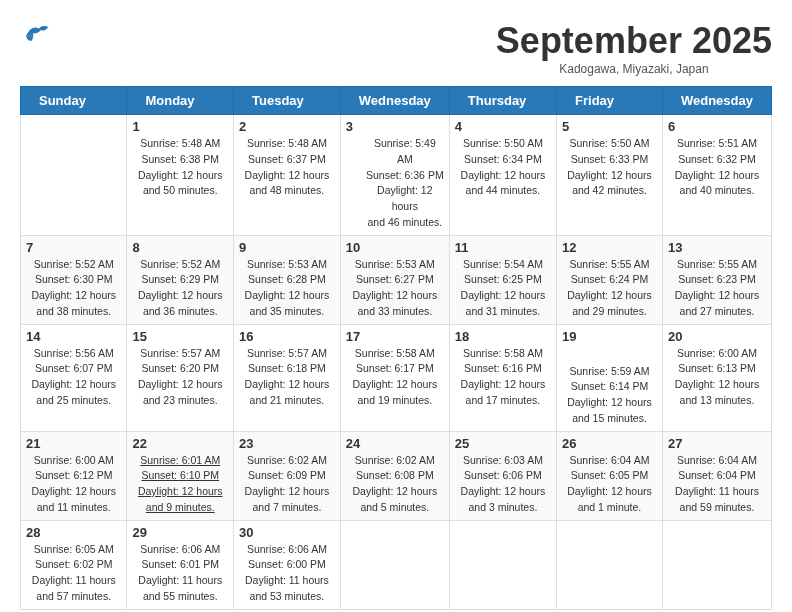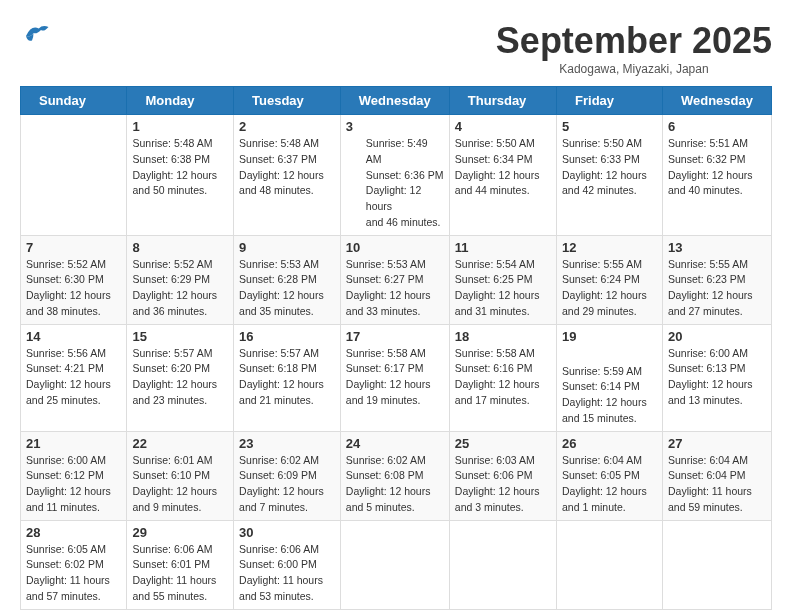--- a/index.html
+++ b/index.html
@@ -81,20 +81,21 @@
       font-size: 13px;
       font-weight: bold;
       color: #333;
       display: block;
       margin-bottom: 2px;
     }
     .day-info {
       font-size: 10.5px;
       color: #333;
       line-height: 1.5;
+      text-align: center;
     }
     .empty-cell {
       background: #fff !important;
     }
   </style>
 </head>
 <body>
 
 <div class="header">
   <div class="logo">
@@ -217,21 +218,21 @@
           <div class="day-info" style="white-space: pre-line;">Sunrise: 5:55 AM
 Sunset: 6:23 PM
 Daylight: 12 hours
 and 27 minutes.</div>
         </td>
       </tr>
       <tr>
         <td>
           <span class="day-number">14</span>
           <div class="day-info" style="white-space: pre-line;">Sunrise: 5:56 AM
-Sunset: 4:21 PM
+Sunset: 6:07 PM
 Daylight: 12 hours
 and 25 minutes.</div>
         </td>
         <td>
           <span class="day-number">15</span>
           <div class="day-info" style="white-space: pre-line;">Sunrise: 5:57 AM
 Sunset: 6:20 PM
 Daylight: 12 hours
 and 23 minutes.</div>
         </td>
@@ -274,21 +275,21 @@
       <tr>
         <td>
           <span class="day-number">21</span>
           <div class="day-info" style="white-space: pre-line;">Sunrise: 6:00 AM
 Sunset: 6:12 PM
 Daylight: 12 hours
 and 11 minutes.</div>
         </td>
         <td>
           <span class="day-number">22</span>
-          <div class="day-info" style="white-space: pre-line;">Sunrise: 6:01 AM
+          <div class="day-info" style="white-space: pre-line; text-decoration: underline;">Sunrise: 6:01 AM
 Sunset: 6:10 PM
 Daylight: 12 hours
 and 9 minutes.</div>
         </td>
         <td>
           <span class="day-number">23</span>
           <div class="day-info" style="white-space: pre-line;">Sunrise: 6:02 AM
 Sunset: 6:09 PM
 Daylight: 12 hours
 and 7 minutes.</div>

